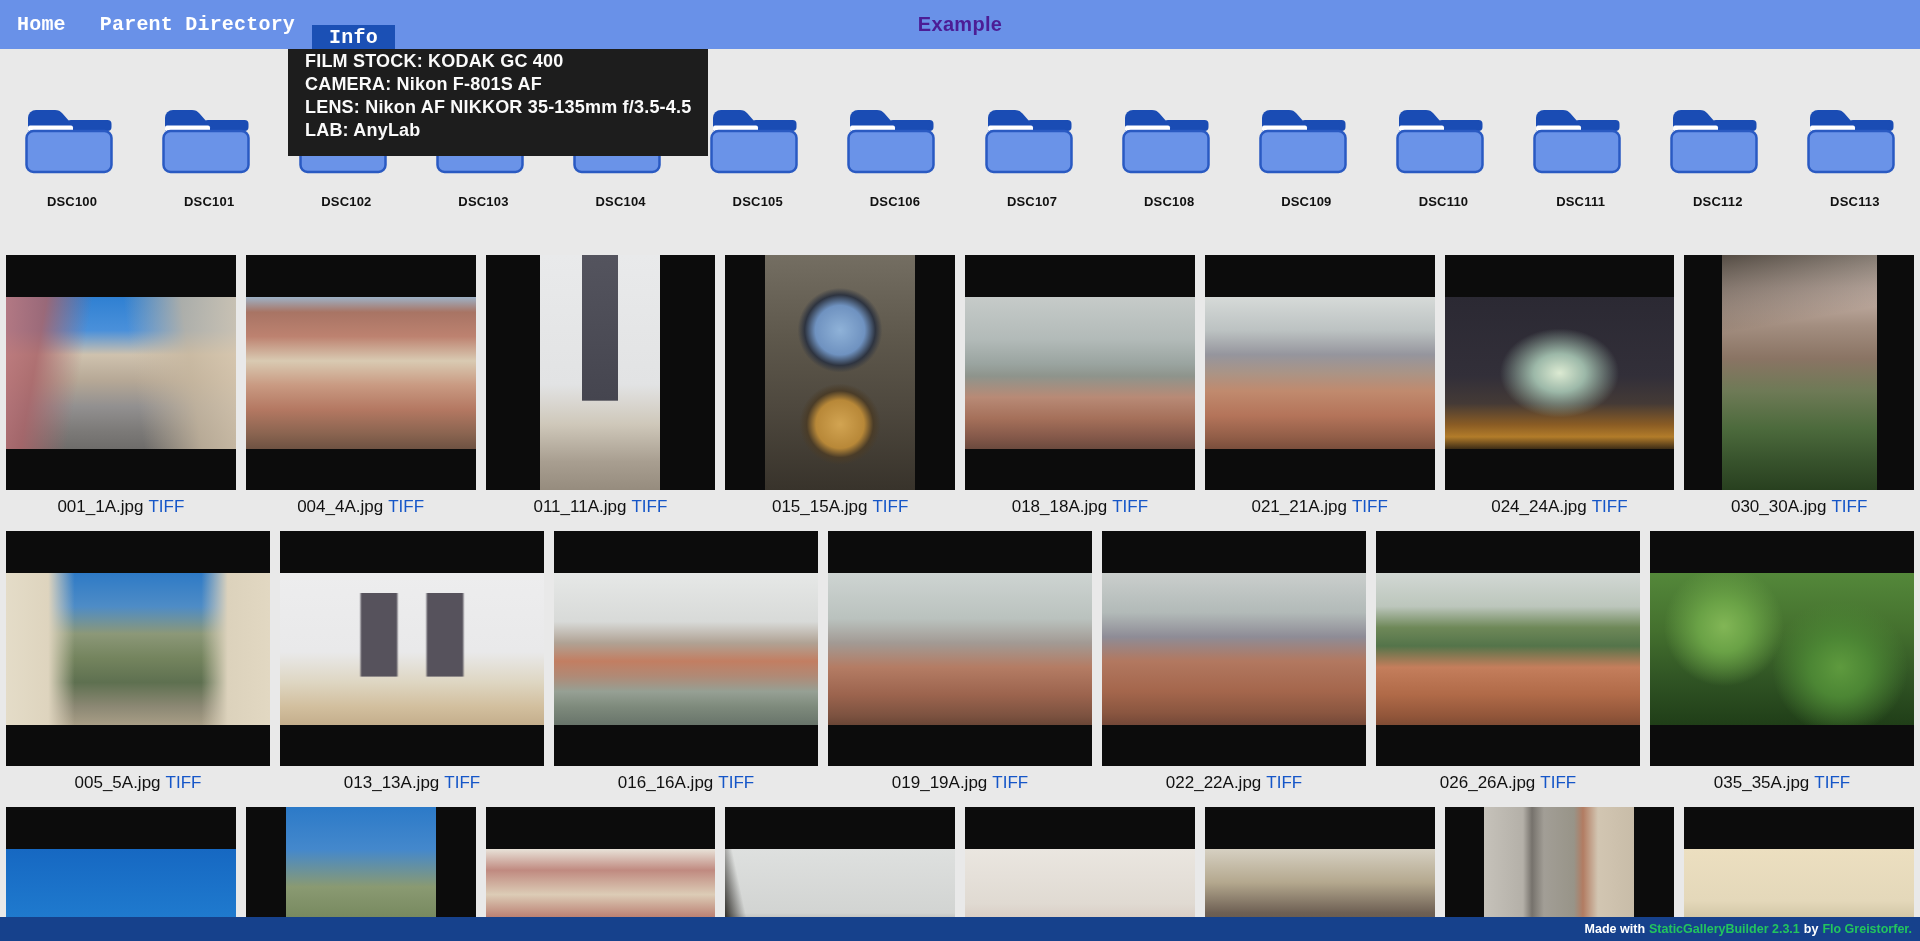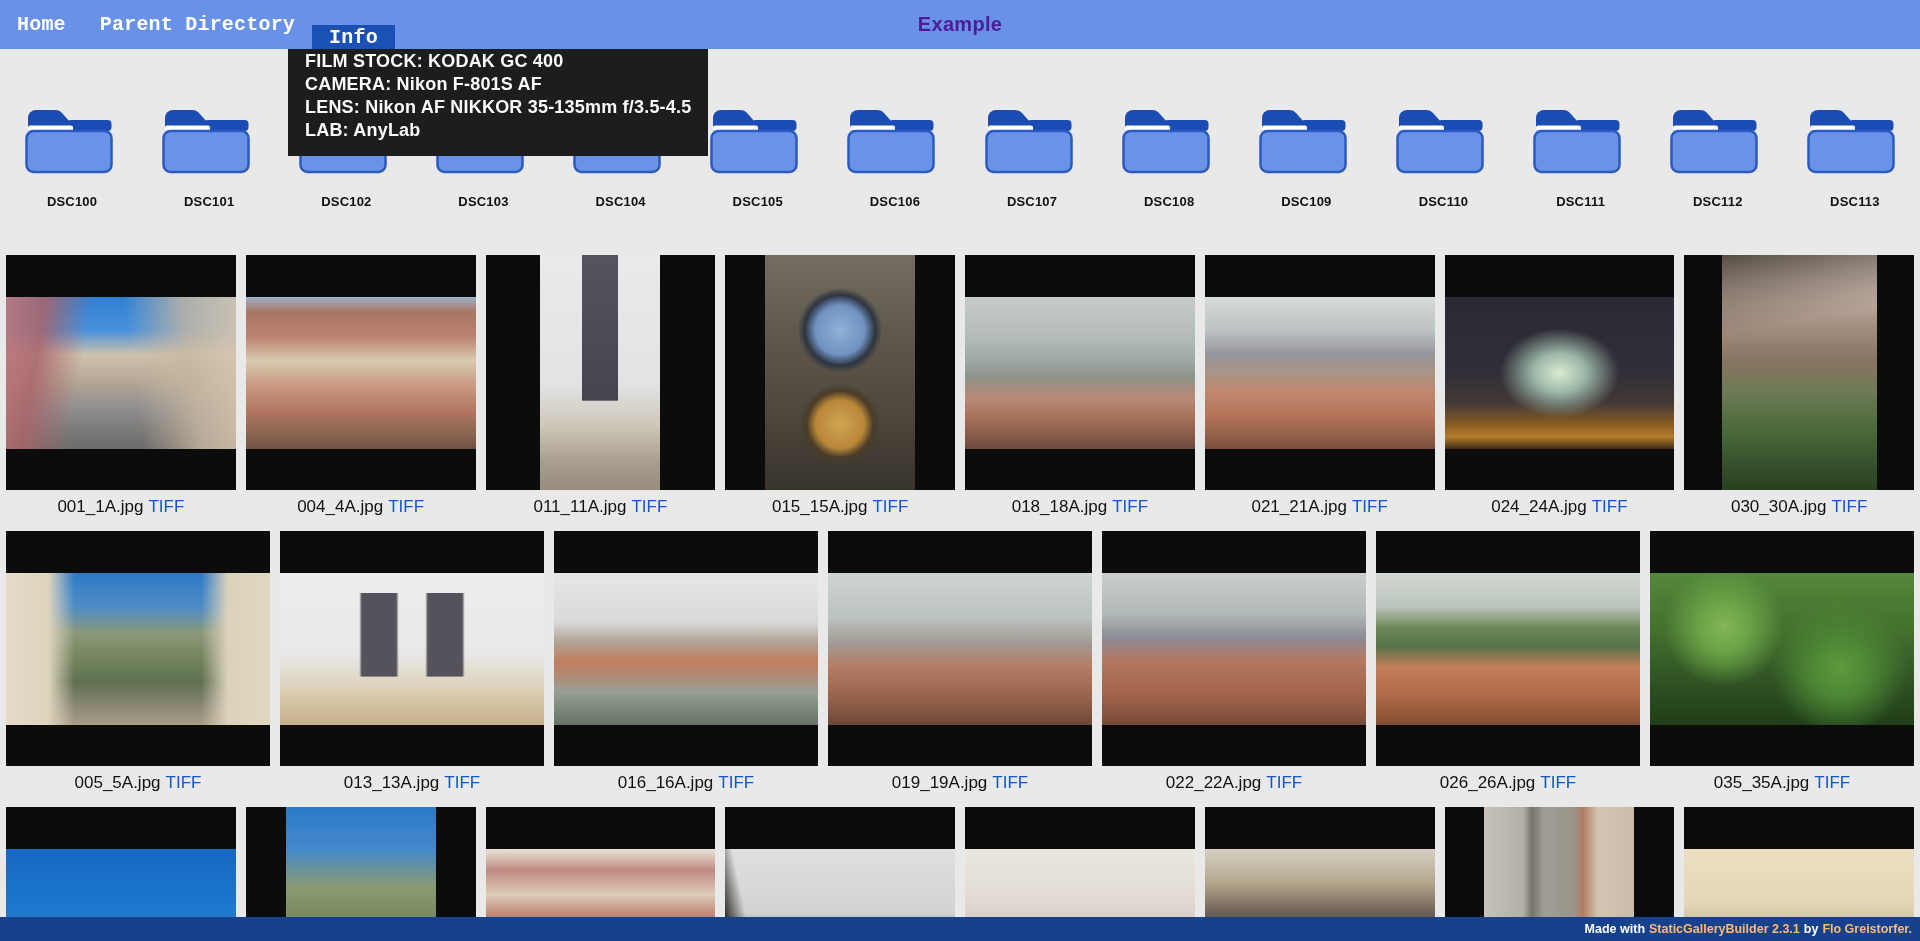--- a/index.html
+++ b/index.html
@@ -32,21 +32,21 @@
     justify-content:center;overflow:hidden;cursor:pointer;}
   .photo.land{width:100%;height:152px;}
   .photo.port{height:235px;width:150px;}
   .caption{text-align:center;margin-top:7px;font-size:17px;font-weight:400;color:#111111;height:19px;
     white-space:nowrap;}
   .caption .tiff{color:#1556c8;text-decoration:none;margin-left:5px;cursor:pointer;}
   
   .footer{position:absolute;left:0;right:0;bottom:0;height:24px;background:#16418c;z-index:40;
     display:flex;align-items:center;justify-content:flex-end;padding-right:8px;
     color:#ffffff;font-size:12.5px;font-weight:700;gap:4px;}
-  .footer a{color:#fdba74;text-decoration:none;cursor:pointer;}
+  .footer a{color:#22c55e;text-decoration:none;cursor:pointer;}
 </style>
 </head>
 <body>
 
 <nav class="navbar">
   <div class="nav-links">
       <a class="nav-link">Home</a>
       <a class="nav-link">Parent Directory</a>
       <a class="nav-link active">Info</a>
     </div>

